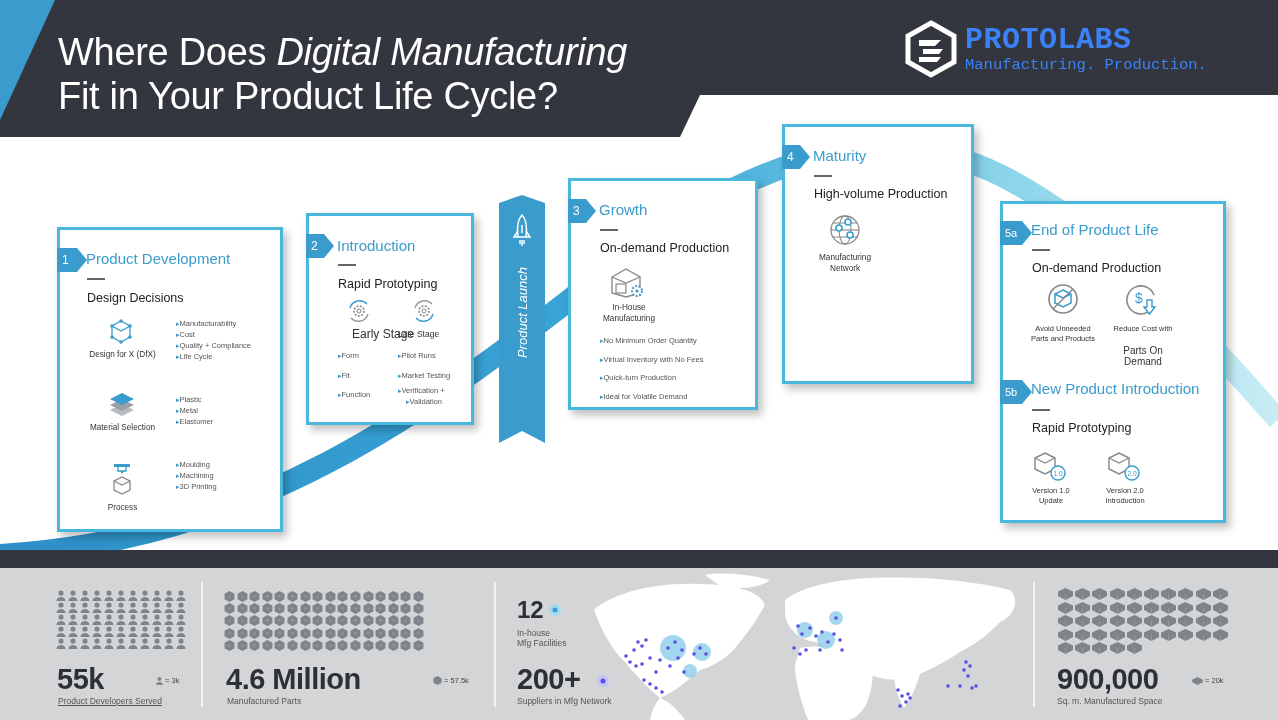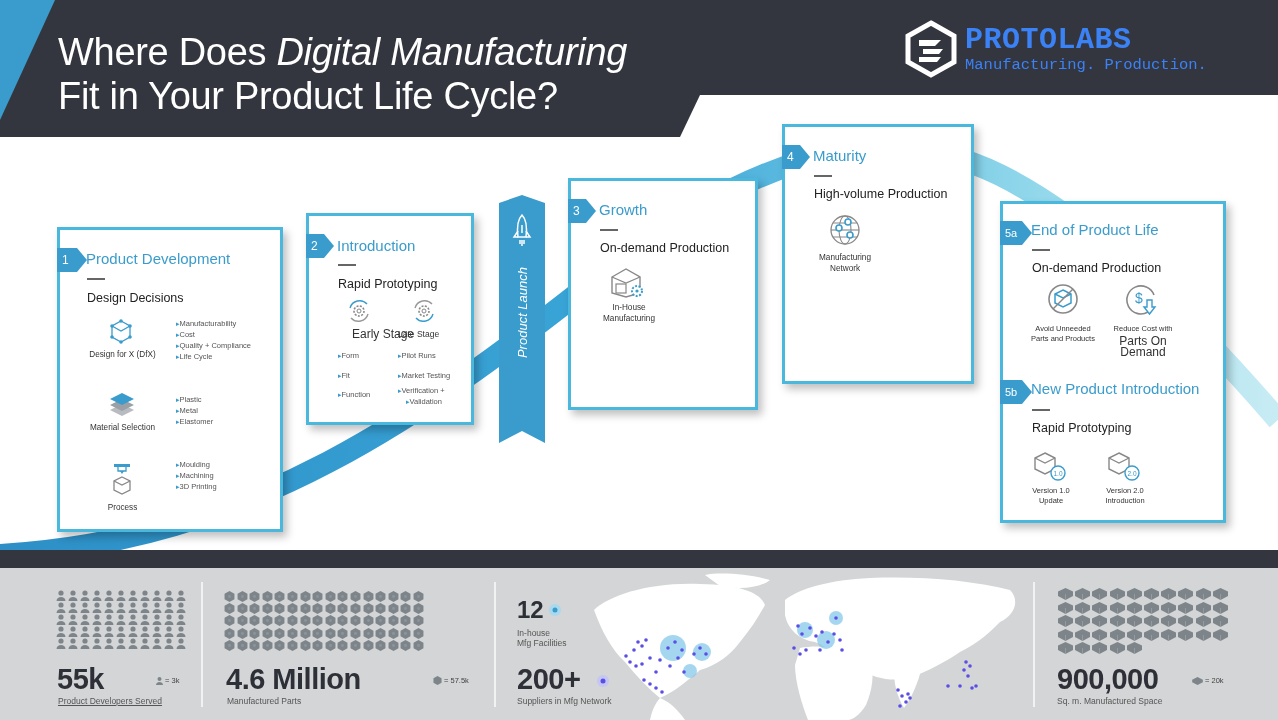--- a/index.html
+++ b/index.html
@@ -192,20 +192,26 @@
     <div class="sub-title" style="left:29px;top:60px;">On-demand Production</div>
     <svg class="icon" style="left:39px;top:86px;" width="36" height="32" viewBox="0 0 36 32">
       <polygon points="2,10 16,2 30,10 30,26 16,30 2,26" fill="none" stroke="#888" stroke-width="1.4"></polygon>
       <polyline points="2,10 16,16 30,10" fill="none" stroke="#888" stroke-width="1.2"></polyline>
       <rect x="6" y="17" width="10" height="9" fill="none" stroke="#888" stroke-width="1.2"></rect>
       <circle cx="27" cy="24" r="5" fill="#fff" stroke="#3a9ccc" stroke-width="2" stroke-dasharray="2 1.5"></circle>
       <circle cx="27" cy="24" r="1.6" fill="#3a9ccc"></circle>
     </svg>
     <div class="lbl" style="left:28px;top:121px;width:60px;">In-House</div>
     <div class="lbl" style="left:28px;top:132px;width:60px;">Manufacturing</div>
+    <ul class="bul" style="left:29px;top:151px;line-height:18.5px;">
+      <li>No Minimum Order Quantity</li>
+      <li>Virtual Inventory with No Fees</li>
+      <li>Quick-turn Production</li>
+      <li>Ideal for Volatile Demand</li>
+    </ul>
   </div>
 
   <div class="card" style="left:782px;top:124px;width:192px;height:260px;">
     <div class="num-tag" style="top:18px;width:18px;">4</div>
     <div class="stage-title" style="left:28px;top:20px;">Maturity</div>
     <div class="rule" style="left:29px;top:48px;"></div>
     <div class="sub-title" style="left:29px;top:60px;">High-volume Production</div>
     <svg class="icon" style="left:44px;top:87px;" width="32" height="32" viewBox="0 0 32 32">
       <circle cx="16" cy="16" r="14" fill="none" stroke="#888" stroke-width="1.3"></circle>
       <ellipse cx="16" cy="16" rx="6" ry="14" fill="none" stroke="#888" stroke-width="1.1"></ellipse>
@@ -232,21 +238,21 @@
       <line x1="6" y1="26" x2="26" y2="6" stroke="#888" stroke-width="1.4"></line>
     </svg>
     <div class="lbl" style="left:20px;top:119px;width:80px;font-size:7.5px;">Avoid Unneeded</div>
     <div class="lbl" style="left:20px;top:129px;width:80px;font-size:7.5px;">Parts and Products</div>
     <svg class="icon" style="left:123px;top:79px;" width="34" height="34" viewBox="0 0 34 34">
       <path d="M28,12 A14,14 0 1 0 22,29" fill="none" stroke="#888" stroke-width="1.6"></path>
       <text x="9" y="20" font-size="14" fill="#3a9ccc" font-family="Liberation Sans, sans-serif">$</text>
       <polygon points="21,17 26,17 26,24 29,24 23.5,31 18,24 21,24" fill="#fff" stroke="#3a9ccc" stroke-width="1.4"></polygon>
     </svg>
     <div class="lbl" style="left:100px;top:119px;width:80px;font-size:7.5px;">Reduce Cost with</div>
-    <div class="lbl" style="left:100px;top:132px;width:80px;font-size:12px;">Parts On Demand</div>
+    <div class="lbl" style="left:100px;top:141px;width:80px;font-size:10px;">Parts On Demand</div>
 
     <div class="num-tag" style="top:176px;width:22px;font-size:11px;">5b</div>
     <div class="stage-title" style="left:28px;top:176px;">New Product Introduction</div>
     <div class="rule" style="left:29px;top:205px;"></div>
     <div class="sub-title" style="left:29px;top:217px;">Rapid Prototyping</div>
     <svg class="icon" style="left:30px;top:247px;" width="34" height="32" viewBox="0 0 34 32">
       <polygon points="12,2 22,7 22,18 12,23 2,18 2,7" fill="none" stroke="#888" stroke-width="1.4"></polygon>
       <polyline points="2,7 12,12 22,7 M12,12 12,23" fill="none" stroke="#888" stroke-width="1.3"></polyline>
       <circle cx="25" cy="22" r="7" fill="#fff" stroke="#3a9ccc" stroke-width="1.4"></circle>
       <text x="20.5" y="24.5" font-size="6.5" fill="#3a9ccc" font-family="Liberation Sans, sans-serif">1.0</text>

